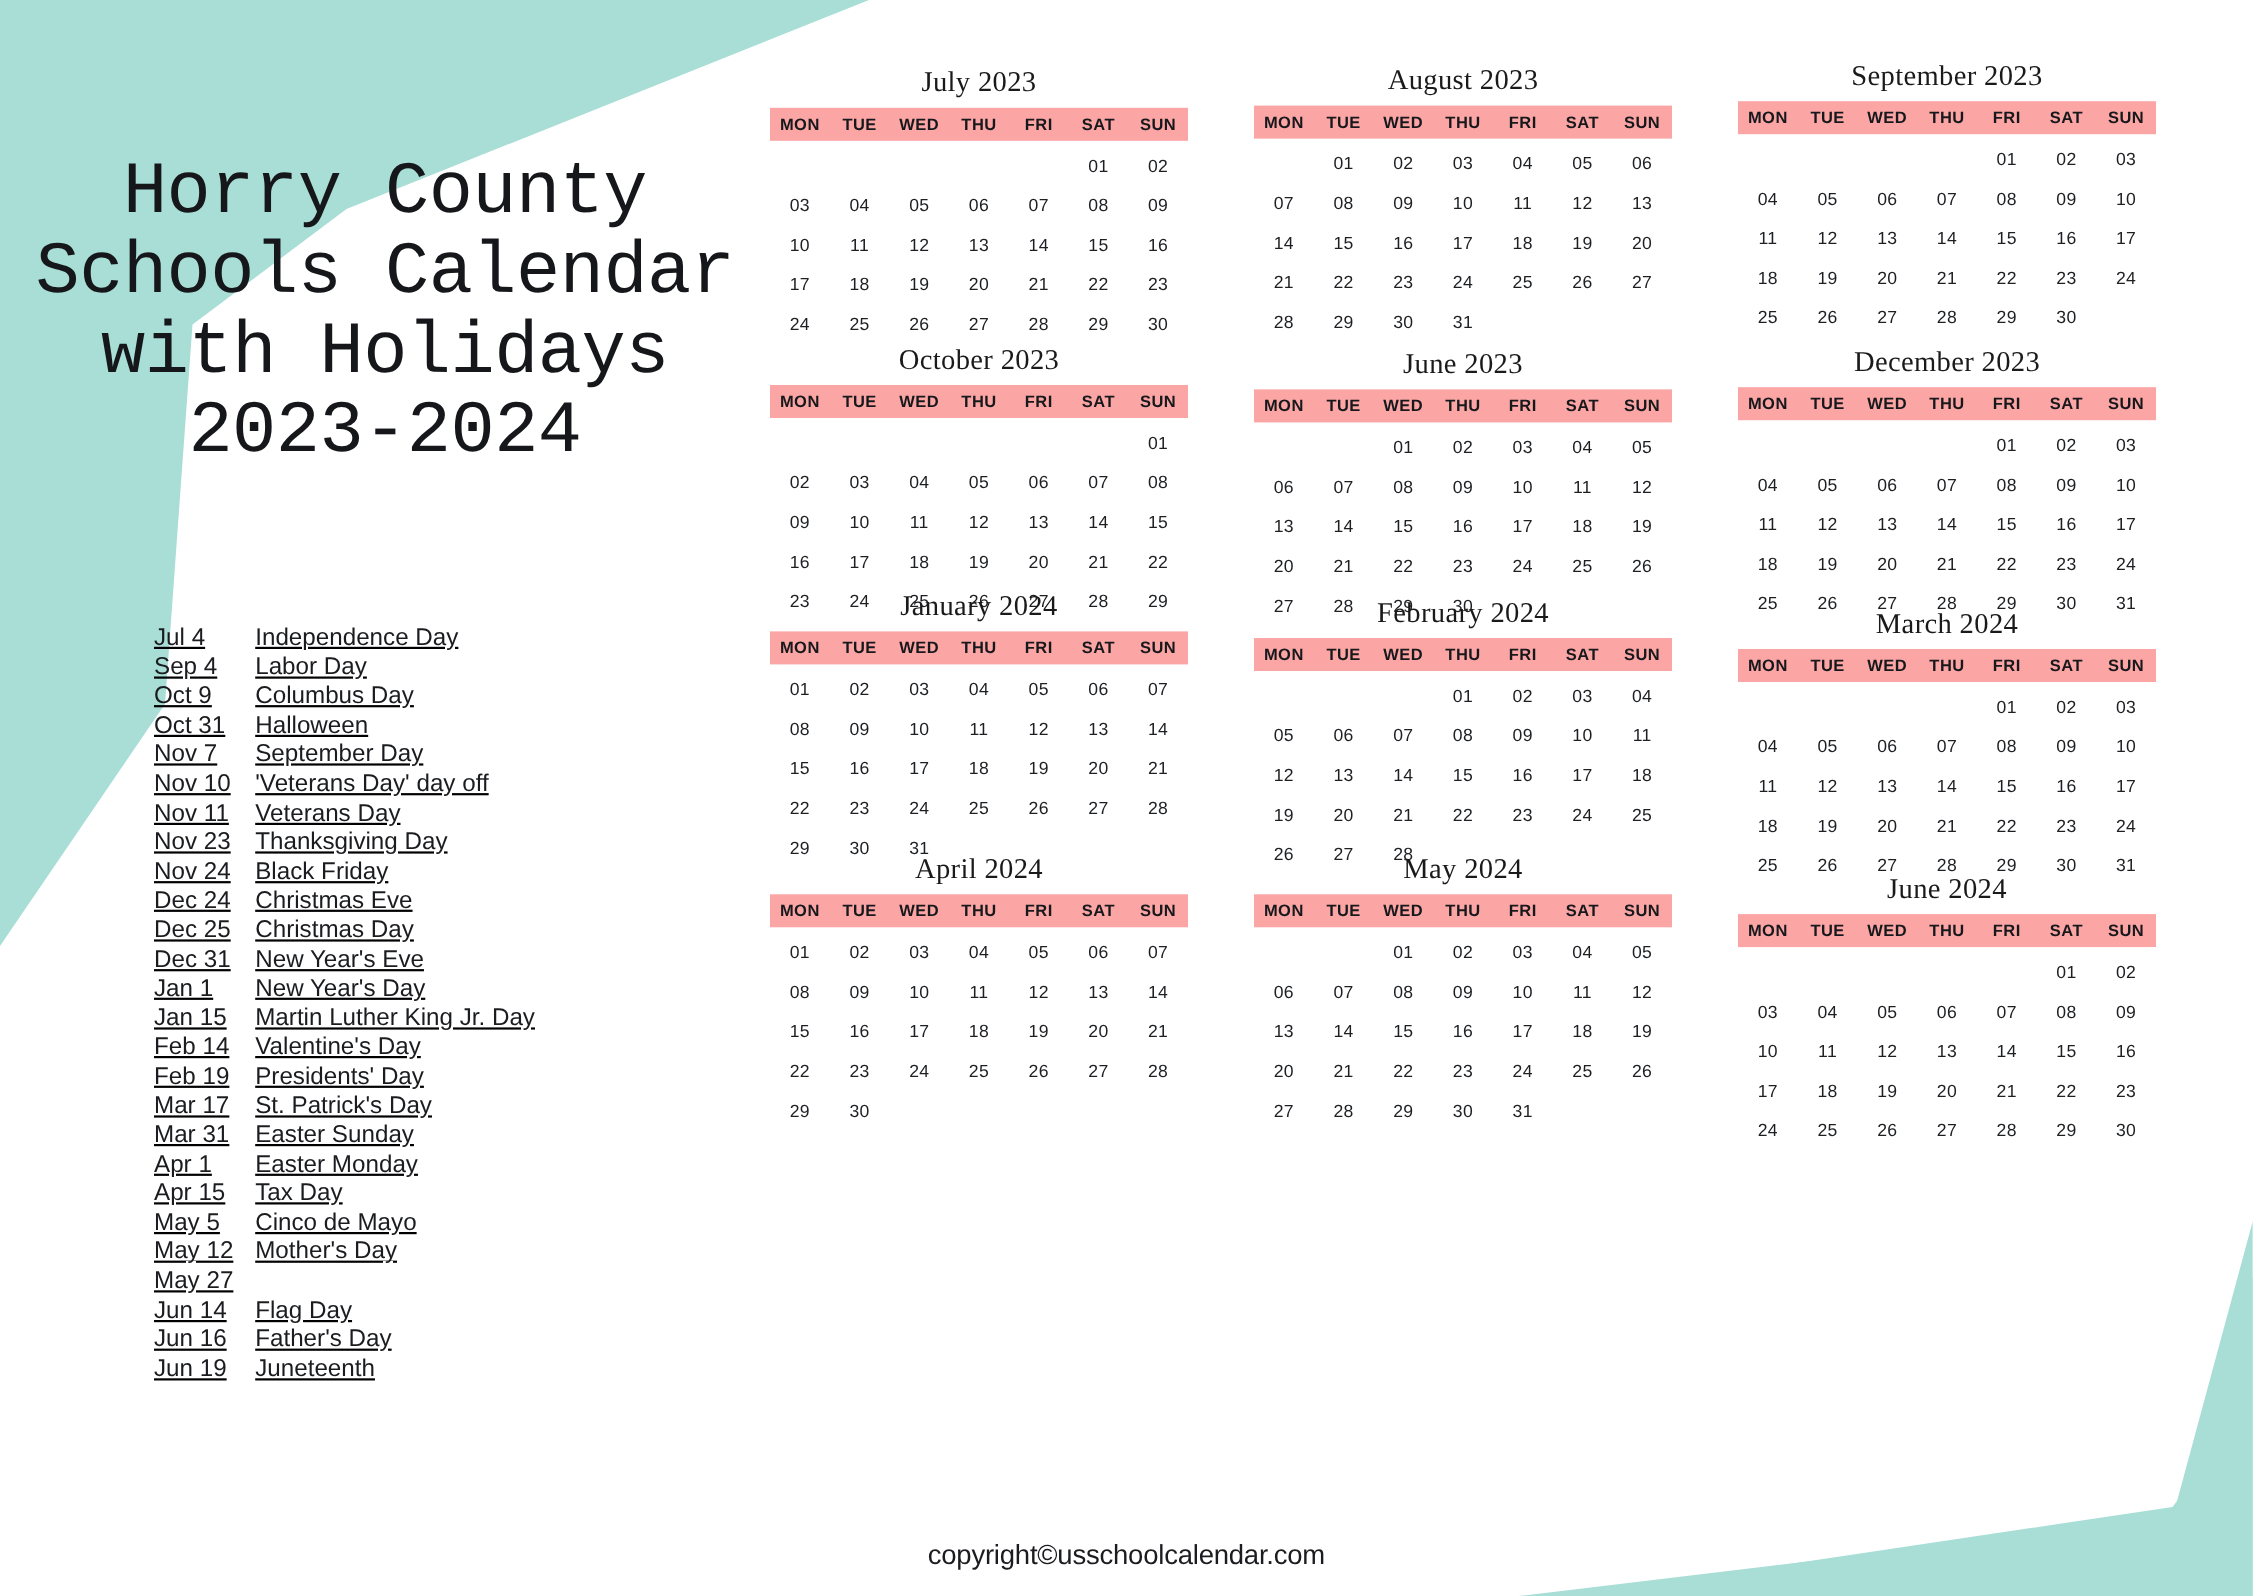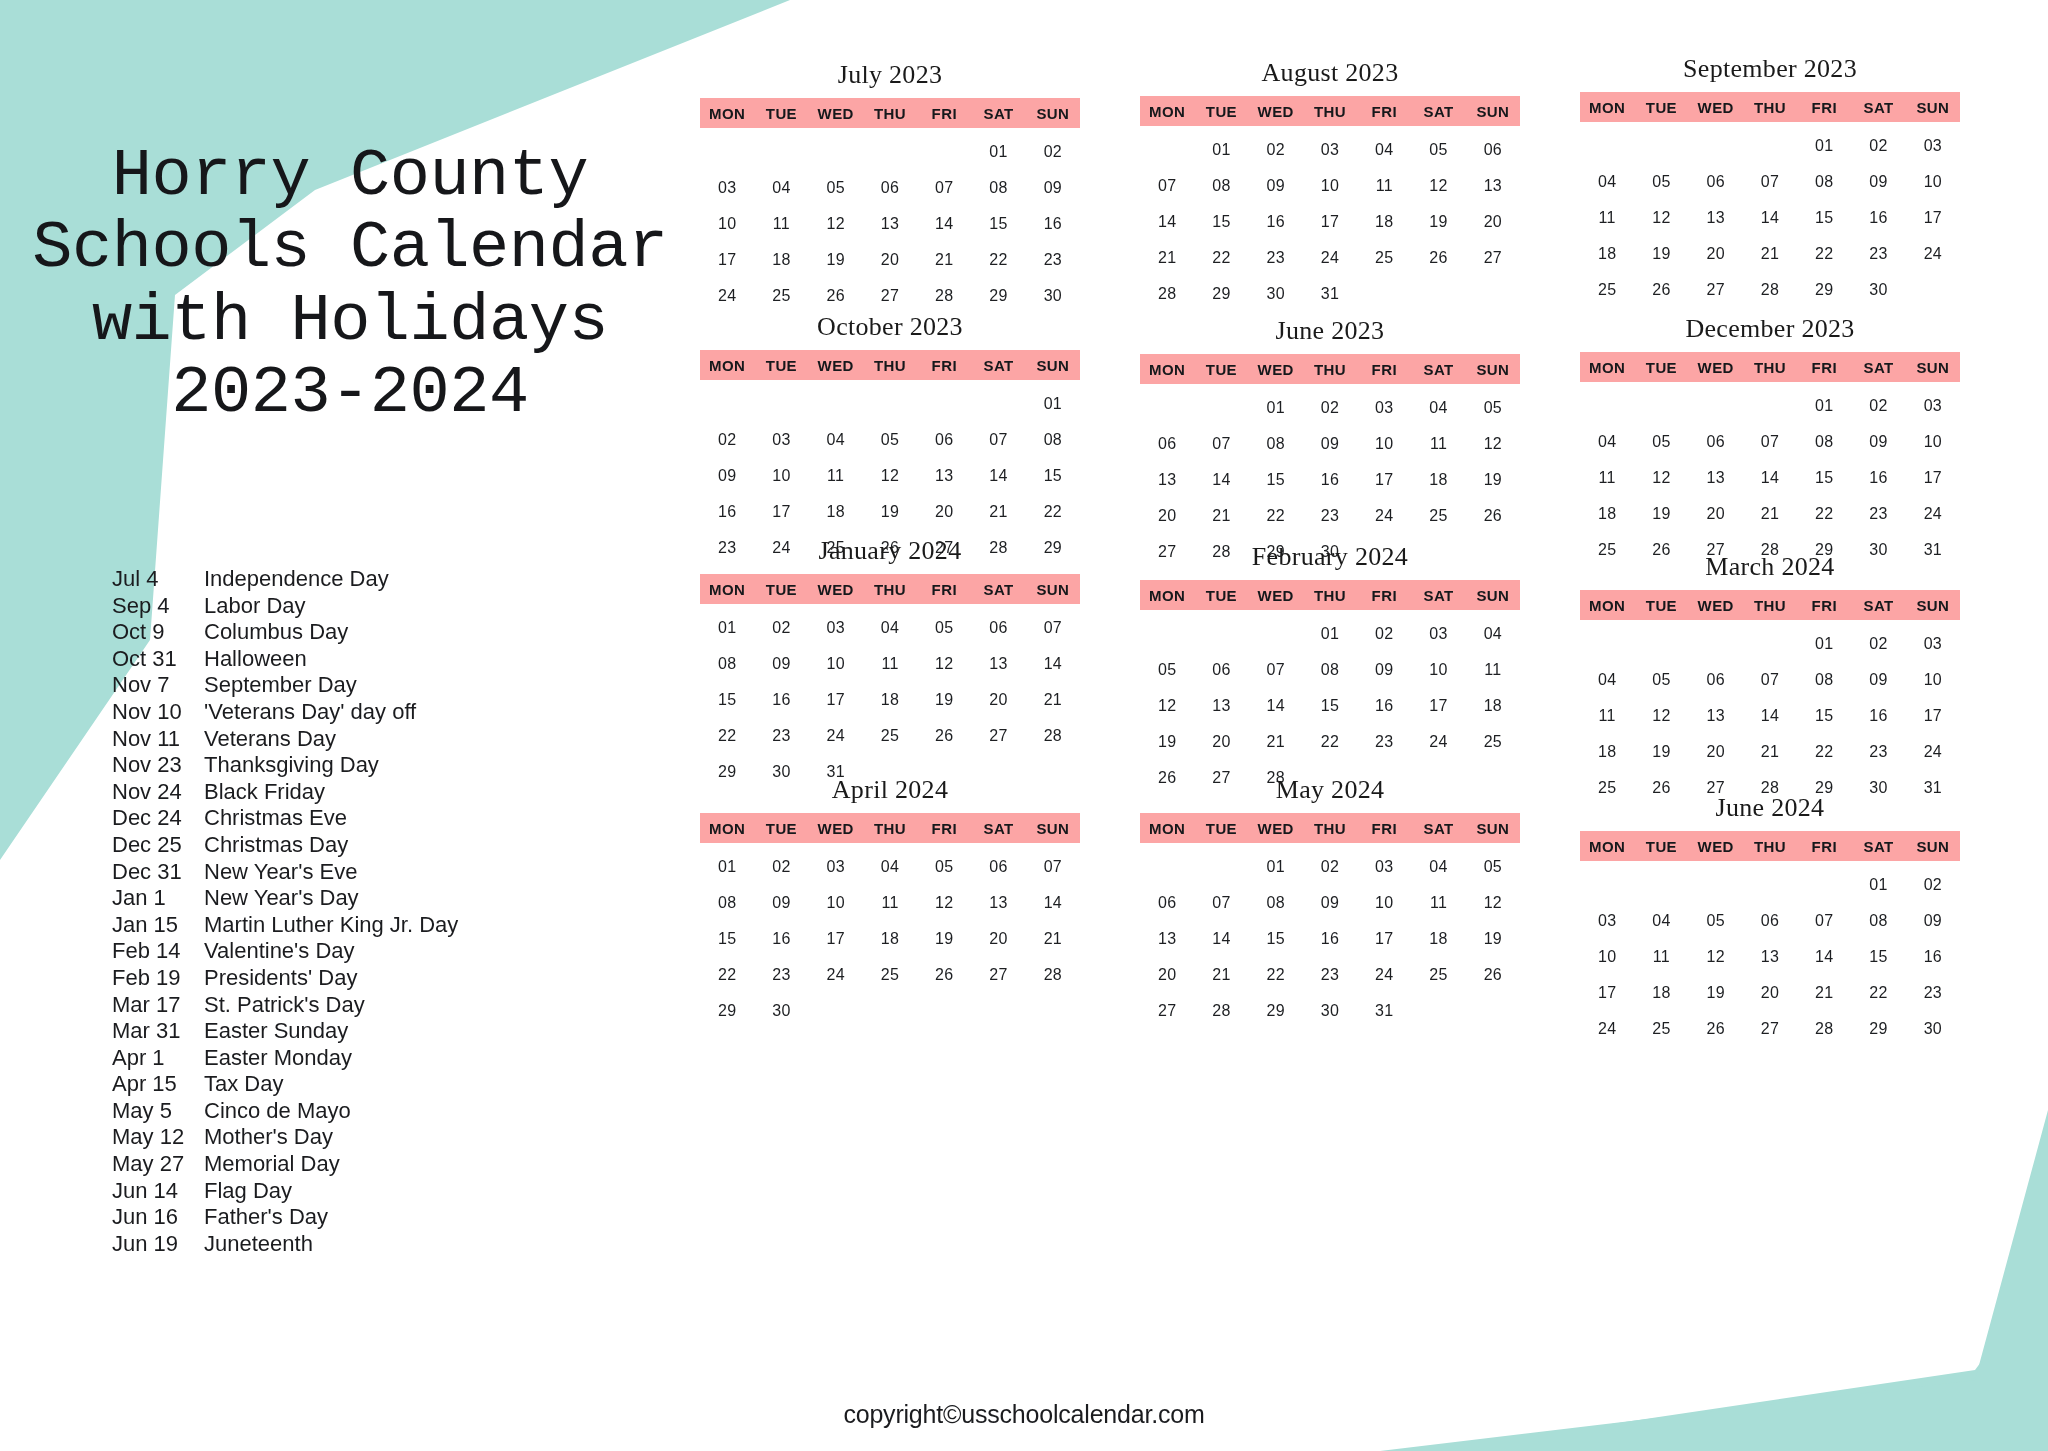--- a/index.html
+++ b/index.html
@@ -50,23 +50,24 @@
     font-size: 67px;
     line-height: 1.08;
     color: #16171a;
     font-weight: 400;
     letter-spacing: -0.5px;
   }
   #page-title .tline { display: block; white-space: nowrap; }
 
   #holiday-list {
     position: absolute;
-    left: 112px;
+    left: 140px;
     top: 566px;
     width: 540px;
+    text-decoration: underline;
   }
   .holiday-row {
     display: flex;
     align-items: baseline;
     height: 26.6px;
     font-size: 22px;
     color: #1b1c1f;
     line-height: 26.6px;
   }
   .holiday-date {
@@ -259,21 +260,20 @@
         <div class="holiday-row">
           <span class="holiday-date">May 5</span>
           <span class="holiday-name">Cinco de Mayo</span>
         </div>
         <div class="holiday-row">
           <span class="holiday-date">May 12</span>
           <span class="holiday-name">Mother's Day</span>
         </div>
         <div class="holiday-row">
           <span class="holiday-date">May 27</span>
-          <span class="holiday-name">Memorial Day</span>
         </div>
         <div class="holiday-row">
           <span class="holiday-date">Jun 14</span>
           <span class="holiday-name">Flag Day</span>
         </div>
         <div class="holiday-row">
           <span class="holiday-date">Jun 16</span>
           <span class="holiday-name">Father's Day</span>
         </div>
         <div class="holiday-row">

